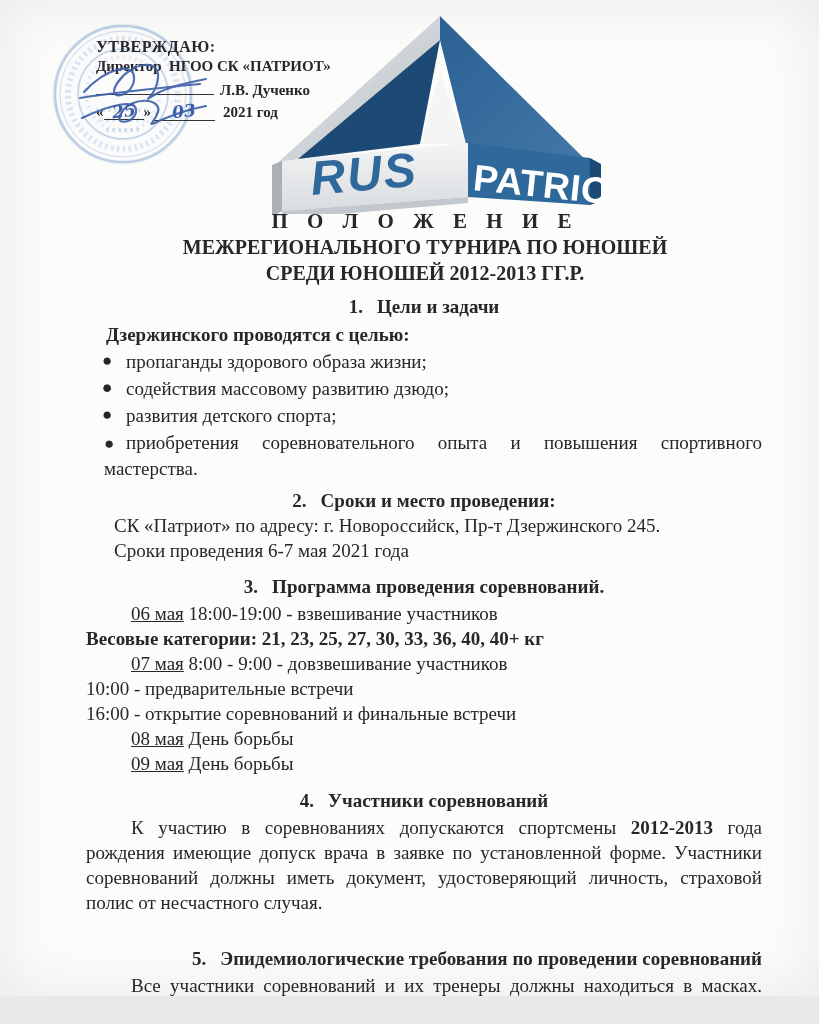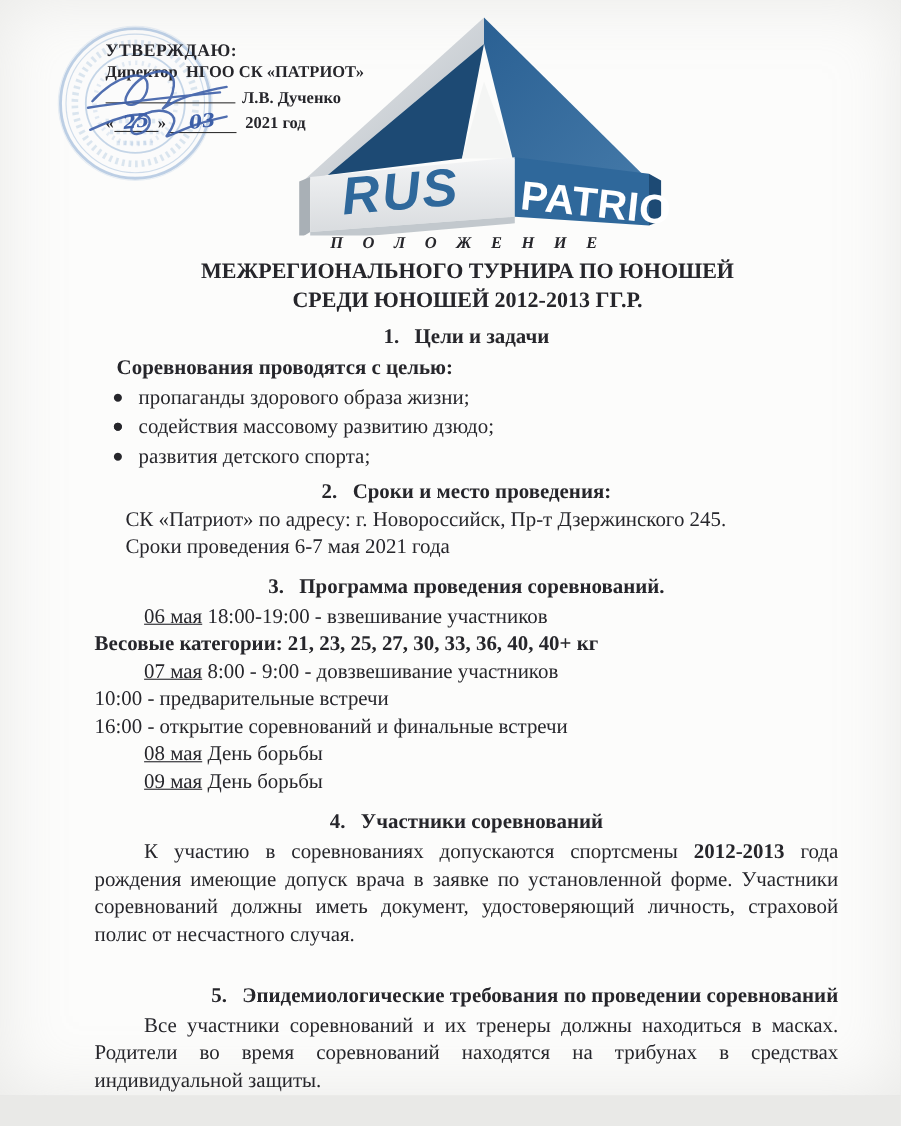--- a/index.html
+++ b/index.html
@@ -33,21 +33,21 @@
   .day-blank{display:inline-block;width:40px;text-align:center;border-bottom:1.6px solid #333;height:15px;line-height:14px;}
   .month-blank{display:inline-block;width:62px;text-align:center;border-bottom:1.6px solid #333;height:15px;line-height:13px;margin:0 8px 0 2px;}
   .signature{position:absolute;left:78px;top:52px;pointer-events:none;}
   
   .logo{position:absolute;left:268px;top:14px;}
   
   .title{
     position:absolute;left:85px;top:208px;width:680px;
     text-align:center;font-weight:bold;
   }
-  .title .t1{font-size:15px;letter-spacing:7px;line-height:26px;font-style:italic;}
+  .title .t1{font-size:21px;letter-spacing:7px;line-height:26px;}
   .title .t2{font-size:20px;line-height:26px;}
   .title .t3{font-size:20px;line-height:26px;}
   
   .content{
     position:absolute;left:86px;top:294px;width:676px;
     font-size:19px;line-height:25px;
   }
   .sec-head{text-align:center;font-weight:bold;margin:0;}
   .sec-head .num{margin-right:14px;}
   .intro{font-weight:bold;padding-left:20px;margin:3px 0 2px;}
@@ -131,26 +131,27 @@
 
   <div class="title">
     <div class="t1">П О Л О Ж Е Н И Е</div>
     <div class="t2">МЕЖРЕГИОНАЛЬНОГО ТУРНИРА ПО ЮНОШЕЙ</div>
     <div class="t3">СРЕДИ ЮНОШЕЙ 2012-2013 ГГ.Р.</div>
   </div>
 
   <div class="content">
 
     <p class="sec-head"><span class="num">1.</span><span>Цели и задачи</span></p>
-    <p class="intro">Соревнования проводятся с целью:</p>
+    <p class="intro">Дзержинского проводятся с целью:</p>
     <div class="bullets">
       <div class="b"><span class="dot">●</span><span>пропаганды здорового образа жизни;</span></div>
       <div class="b"><span class="dot">●</span></div>
       <div class="b"><span class="dot">●</span><span>содействия массовому развитию дзюдо;</span></div>
       <div class="b"><span class="dot">●</span><span>развития детского спорта;</span></div>
+      <div class="b-just"><span class="dot-inline">●</span><span>приобретения соревновательного опыта и повышения спортивного мастерства.</span></div>
     </div>
 
     <p class="sec-head sec2"><span class="num">2.</span><span>Сроки и место проведения:</span></p>
     <div class="s2-line">СК «Патриот» по адресу: г. Новороссийск, Пр-т Дзержинского 245.</div>
     <div class="s2-line">Сроки проведения 6-7 мая 2021 года</div>
 
     <p class="sec-head sec3"><span class="num">3.</span><span>Программа проведения соревнований.</span></p>
     <div class="s3-row"><span class="d">06 мая</span><span> 18:00-19:00 - взвешивание участников</span></div>
     <div class="s3-row bold"><span>Весовые категории: 21, 23, 25, 27, 30, 33, 36, 40, 40+ кг</span></div>
     <div class="s3-row"><span class="d">07 мая</span><span> 8:00 - 9:00 - довзвешивание участников</span></div>

